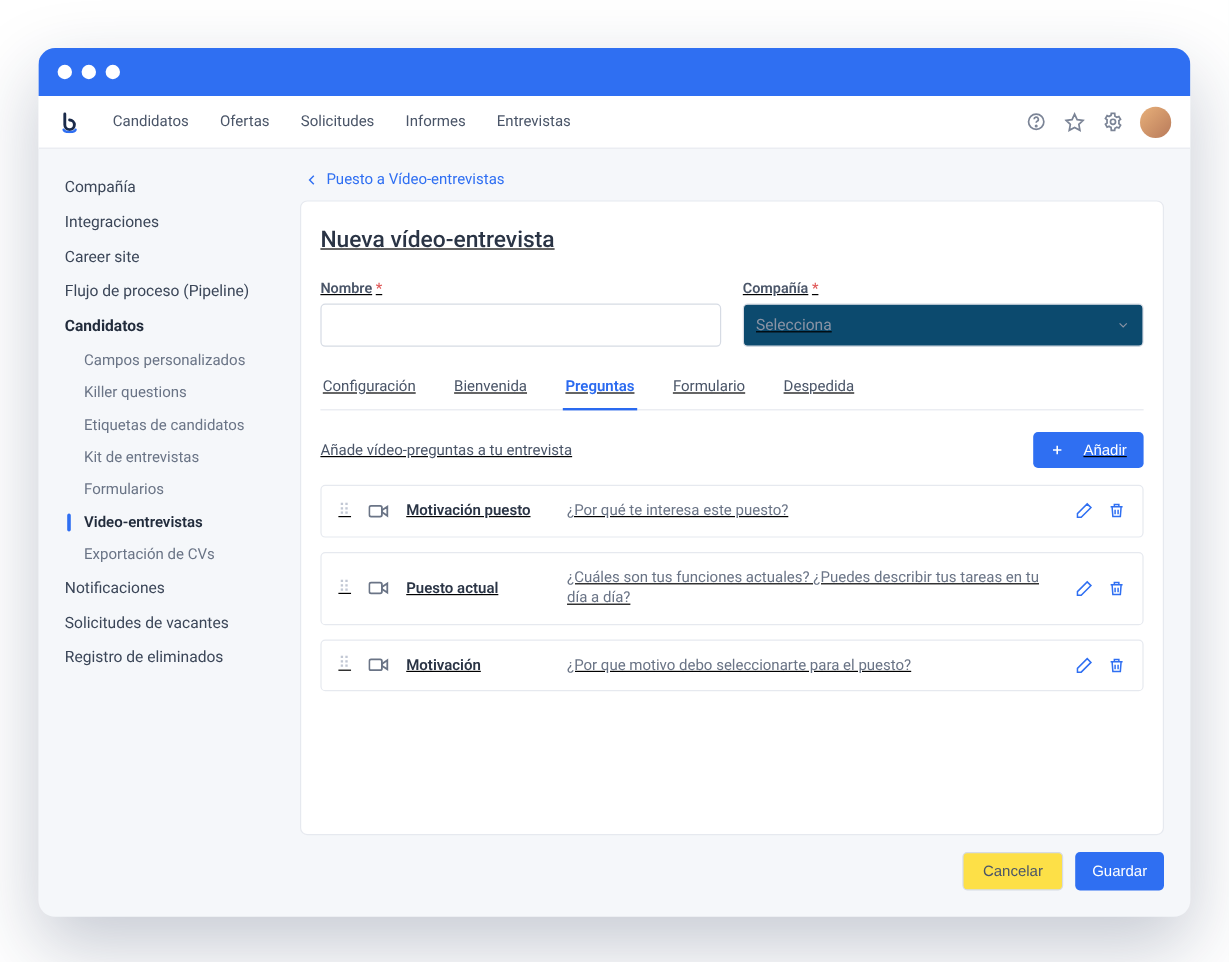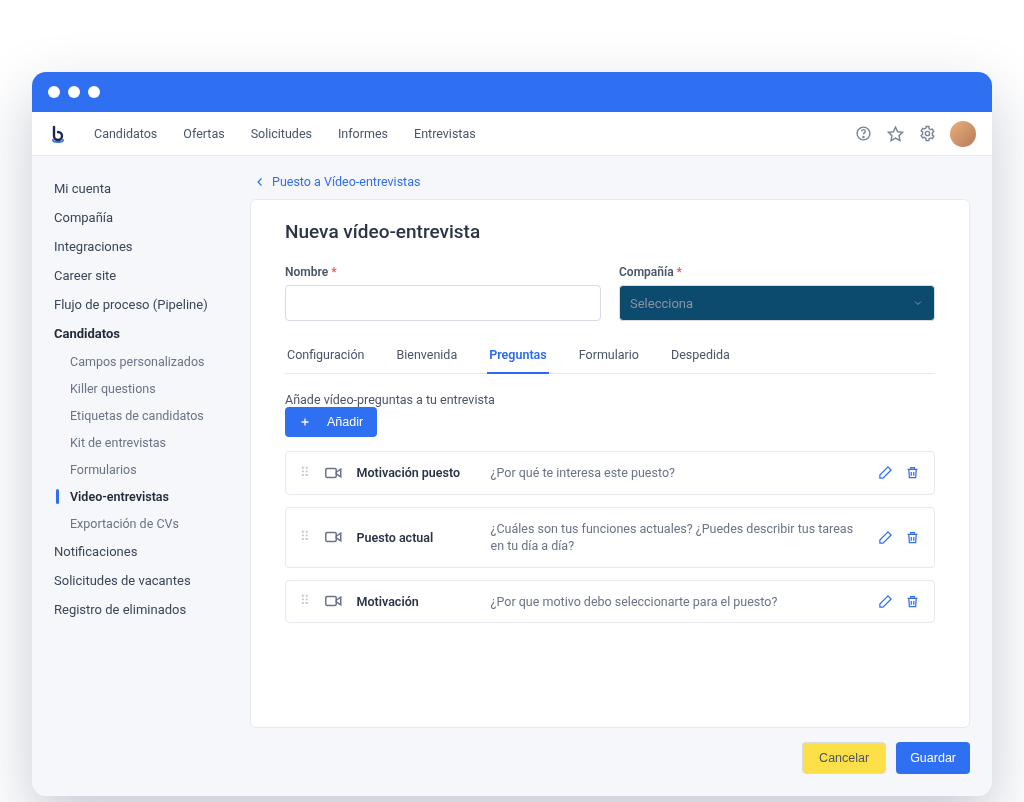--- a/index.html
+++ b/index.html
@@ -9,21 +9,20 @@
   display: flex;
   justify-content: center;
   padding: 40px 20px;
 }
 .browser-window {
   width: 960px;
   background: #f5f7fa;
   border-radius: 14px;
   overflow: hidden;
   box-shadow: 0 24px 60px rgba(29, 45, 80, 0.25);
-  margin-top: 32px;
 }
 .titlebar {
   background: #2f6ff2;
   height: 40px;
   display: flex;
   align-items: center;
   padding-left: 16px;
   gap: 8px;
 }
 .tb-dot {
@@ -76,22 +75,23 @@
 }
 .backlink {
   color: #2f6ff2; font-size: 12.5px; cursor: pointer;
   display: flex; align-items: center; gap: 6px;
   margin-bottom: 10px; padding-left: 4px;
 }
 .card {
   background: #ffffff;
   border: 1px solid #e6e9ef;
   border-radius: 6px;
-  padding: 20px 34px;
+  padding: 20px 16px;
   flex: 1;
+  text-decoration: underline;
 }
 .page-title { font-size: 19px; color: #2a3445; font-weight: 500; margin-bottom: 22px; }
 .form-row { display: flex; gap: 18px; margin-bottom: 16px; }
 .form-col.name { flex: 1; }
 .form-col.cat { flex: 1; }
 .field-label { font-size: 12px; color: #4a5568; font-weight: 600; margin-bottom: 6px; display: flex; gap: 3px; align-items: center; }
 .req { color: #e05a5a; }
 .text-input {
   width: 100%; height: 36px;
   border: 1px solid #d6dbe4; border-radius: 4px;
@@ -105,23 +105,22 @@
   display: flex; align-items: center; justify-content: space-between;
   color: #8a93a4; font-size: 13px; cursor: pointer;
 }
 .tabs { display: flex; gap: 28px; border-bottom: 1px solid #e6e9ef; margin-top: 6px; }
 .tab {
   padding: 10px 2px; font-size: 12.5px; color: #4a5568; cursor: pointer;
   border-bottom: 2px solid transparent; margin-bottom: -1px;
 }
 .tab.active { color: #2a6af0; border-bottom-color: #2a6af0; font-weight: 600; }
 .section-row {
-  display: flex; align-items: flex-start; justify-content: space-between;
+  display: flex; align-items: center; justify-content: space-between;
   margin: 18px 0 14px;
-  flex-direction: column;
 }
 .section-text { font-size: 12.5px; color: #4a5568; }
 .btn-primary {
   background: #2f6ff2; color: #fff; border: none; border-radius: 4px;
   padding: 8px 14px; font-size: 12.5px; cursor: pointer;
   display: flex; align-items: center; gap: 16px;
 }
 .q-item {
   border: 1px solid #e6e9ef; border-radius: 4px;
   padding: 12px 14px; margin-bottom: 12px;
@@ -190,21 +189,20 @@
             <circle cx="12" cy="12" r="3"></circle>
             <path d="M19 12a7 7 0 0 0-.1-1.3l2-1.6-2-3.4-2.4 1a7 7 0 0 0-2.2-1.3L14 2h-4l-.3 2.4a7 7 0 0 0-2.2 1.3l-2.4-1-2 3.4 2 1.6A7 7 0 0 0 5 12c0 .4 0 .9.1 1.3l-2 1.6 2 3.4 2.4-1a7 7 0 0 0 2.2 1.3L10 22h4l.3-2.4a7 7 0 0 0 2.2-1.3l2.4 1 2-3.4-2-1.6c.1-.4.1-.9.1-1.3z"></path>
           </svg>
       </div>
       <div class="avatar"></div>
     </div>
   </div>
 
   <div class="body-area">
     <div class="sidebar">
-      <div class="side-link">Mi cuenta</div>
       <div class="side-link">Compañía</div>
       <div class="side-link">Integraciones</div>
       <div class="side-link">Career site</div>
       <div class="side-link">Flujo de proceso (Pipeline)</div>
       <div class="side-link active">Candidatos</div>
       <div class="side-sub">Campos personalizados</div>
       <div class="side-sub">Killer questions</div>
       <div class="side-sub">Etiquetas de candidatos</div>
       <div class="side-sub">Kit de entrevistas</div>
       <div class="side-sub">Formularios</div>

